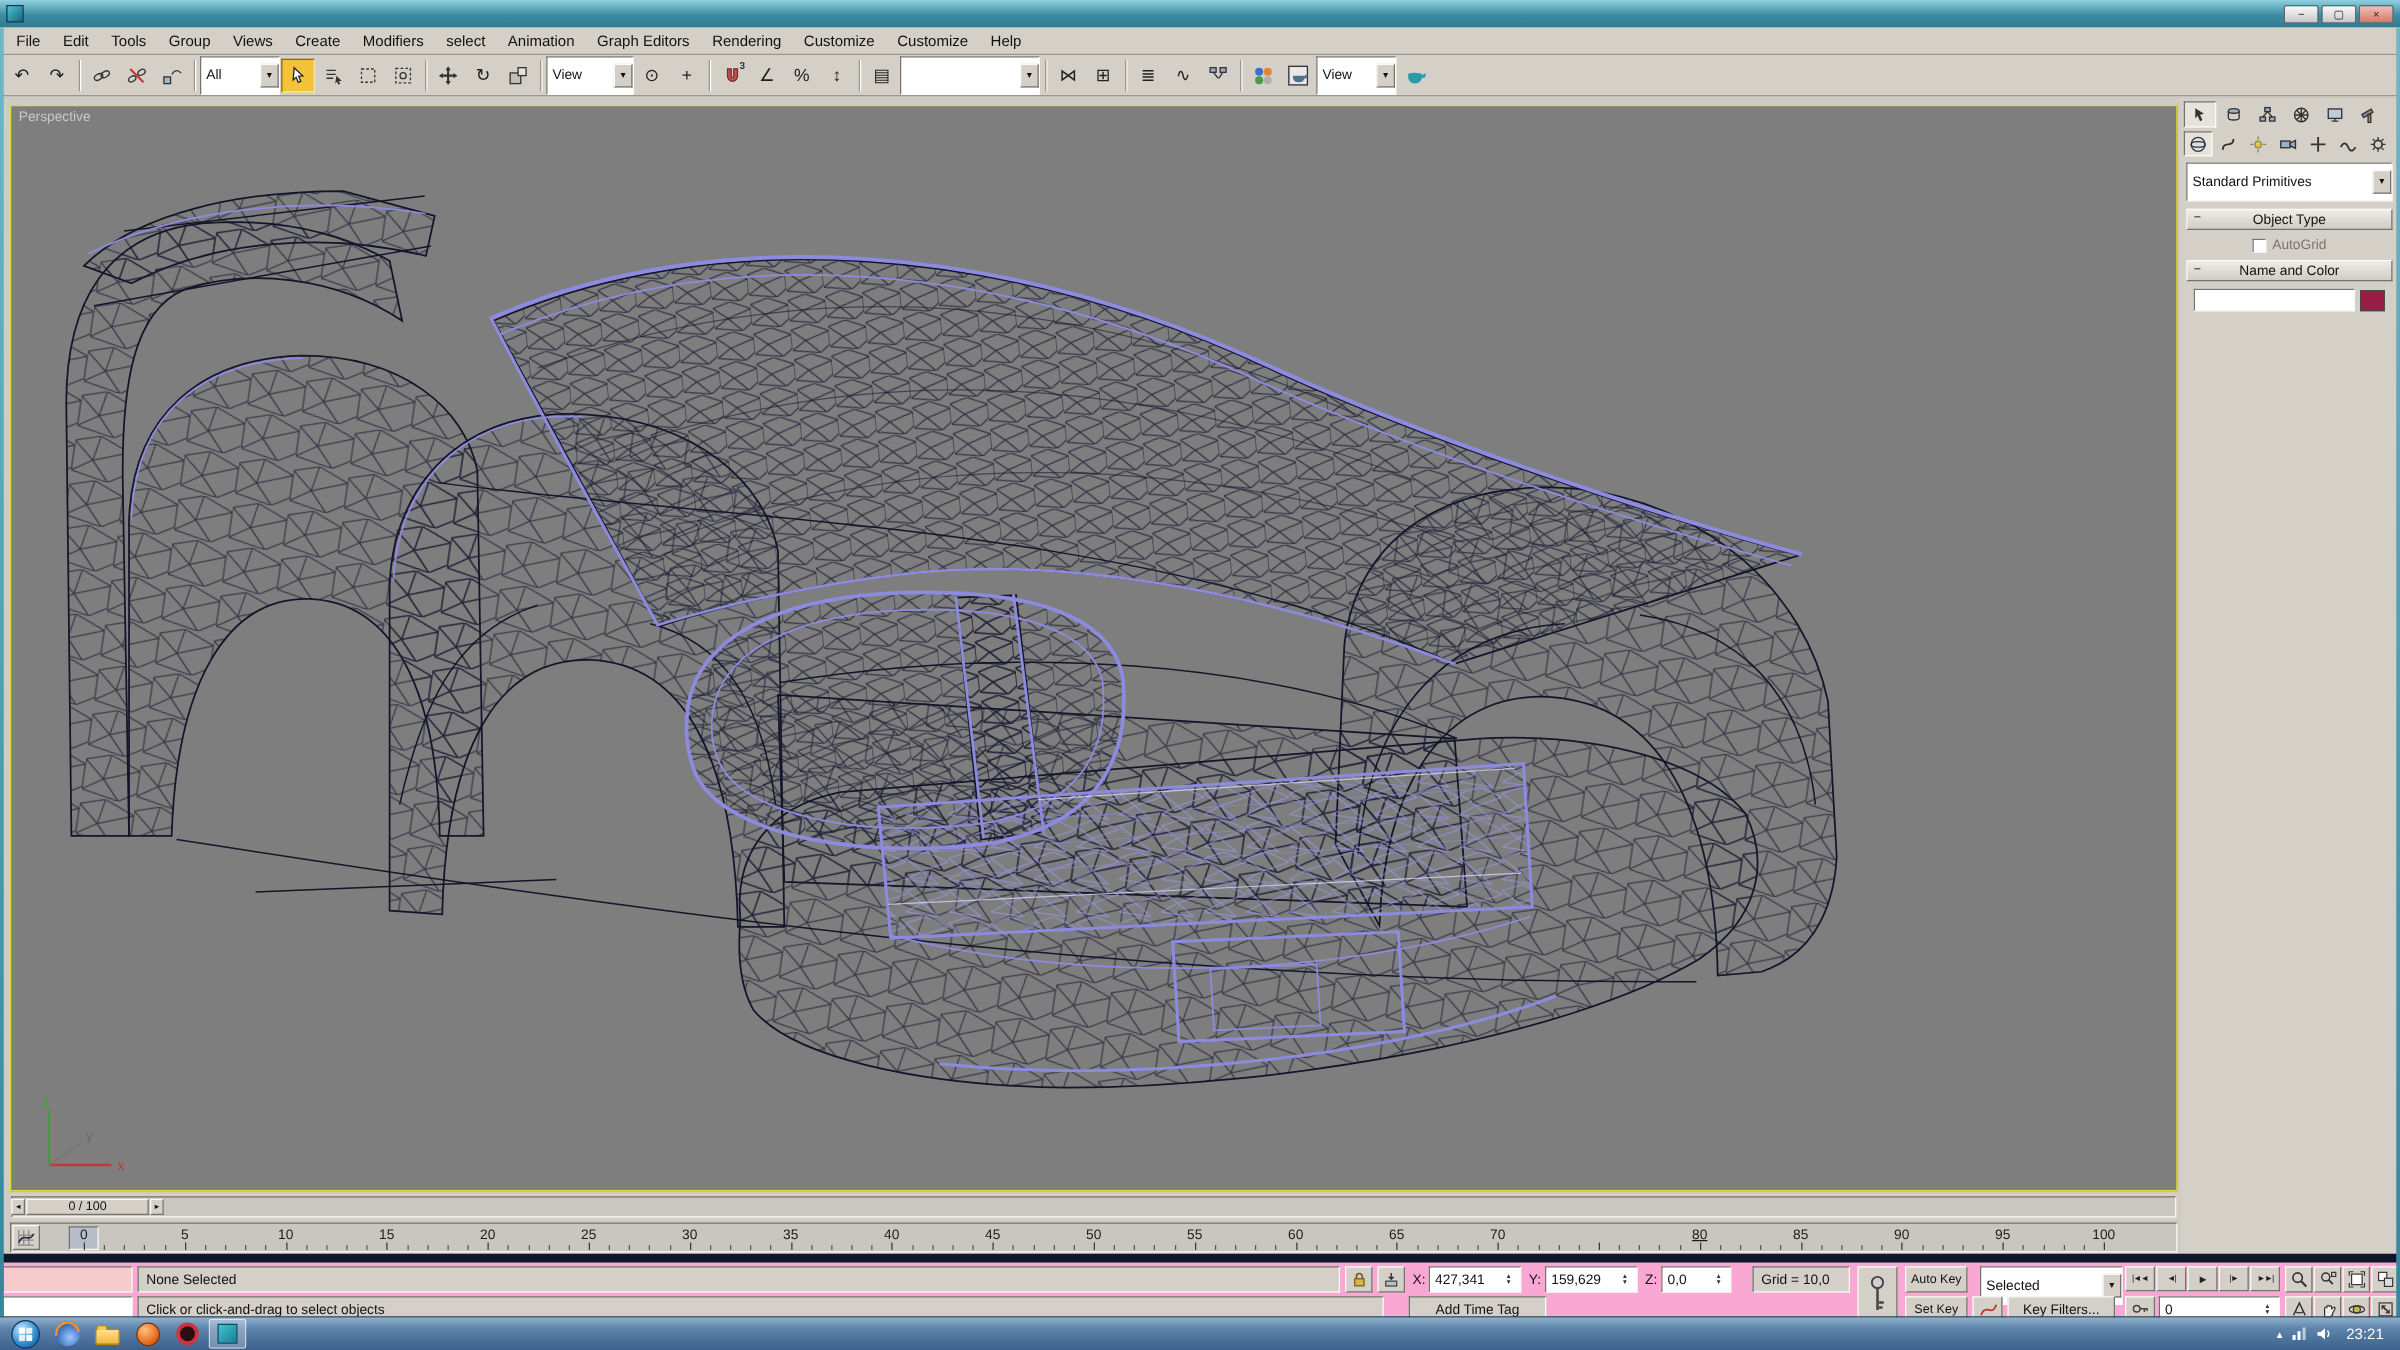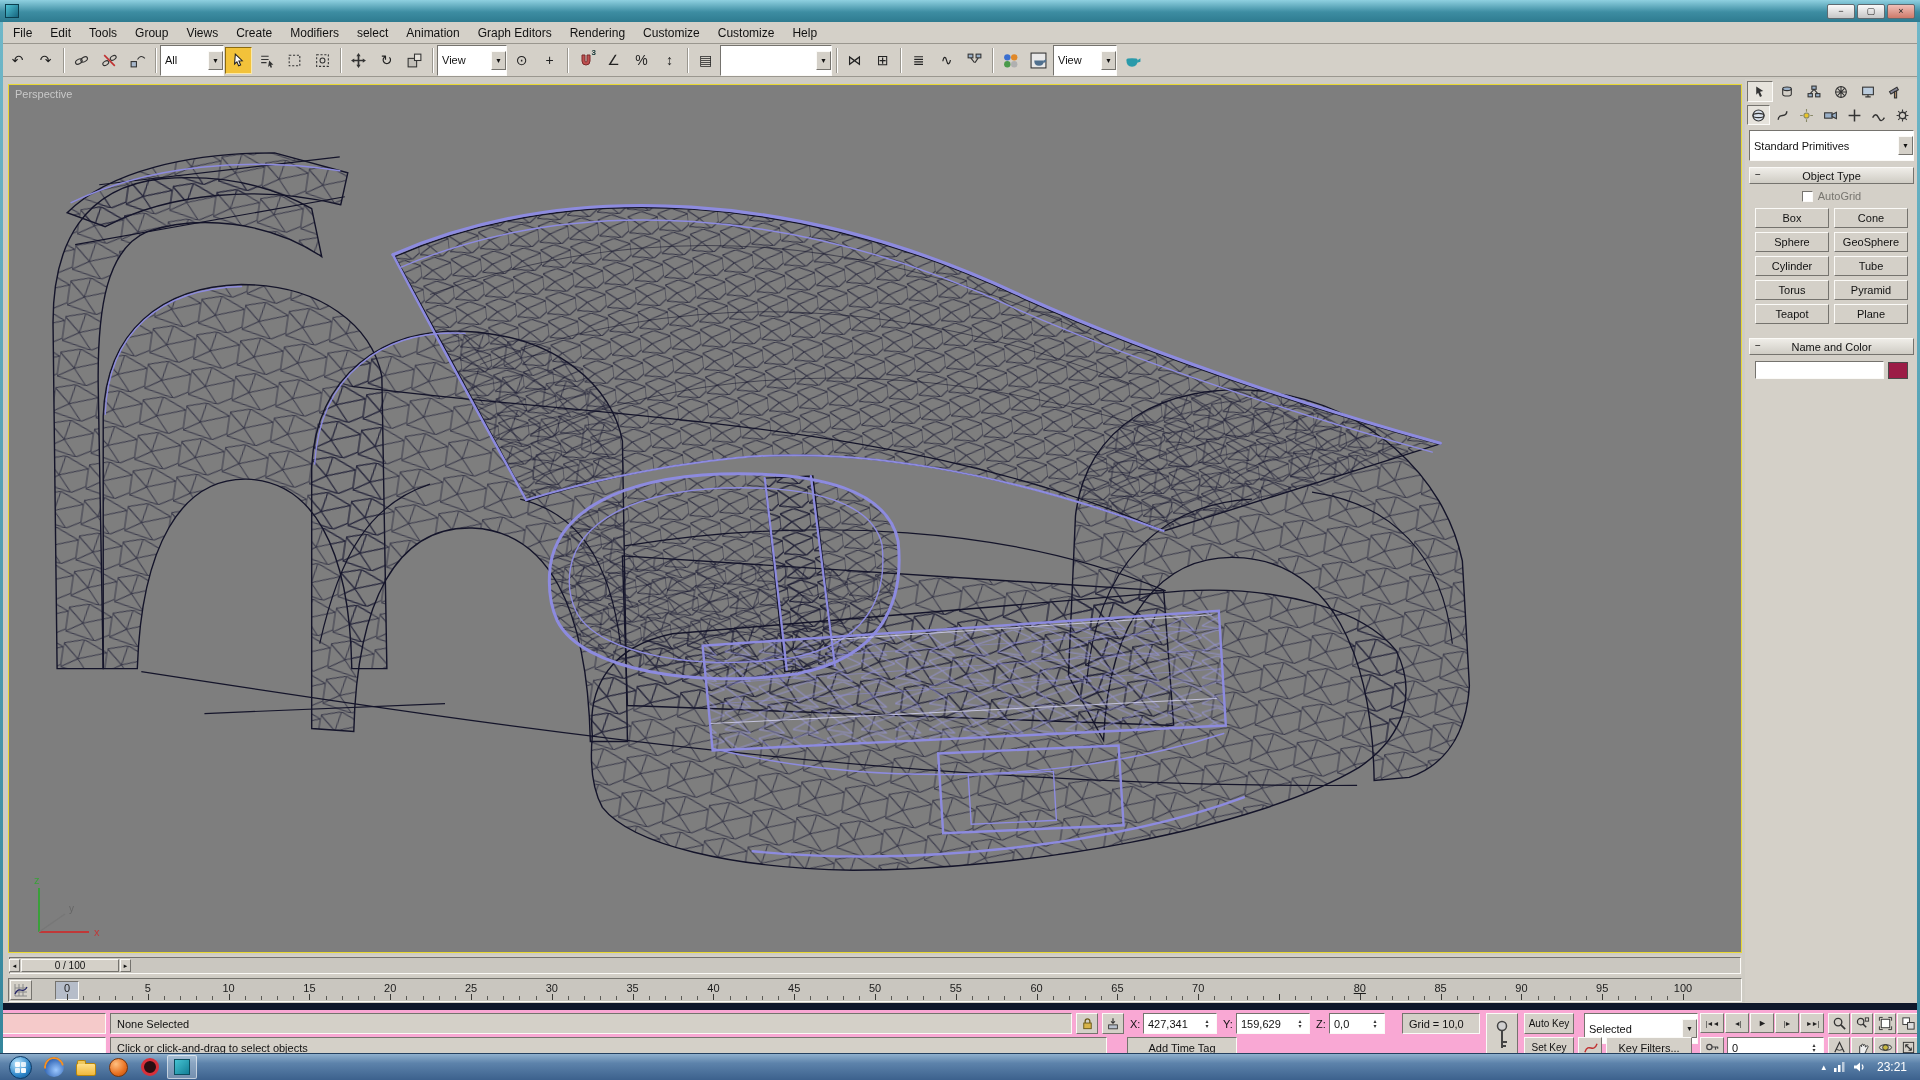--- a/index.html
+++ b/index.html
@@ -419,32 +419,20 @@
       <span class="dd-a">▼</span>
     </div>
     <div class="rollout">
       <div class="ro-head">
         <span class="ro-min">−</span>
         <span>Object Type</span>
       </div>
       <div class="autogrid">
         <span class="cbx"></span>
         <span>AutoGrid</span>
-      </div>
-      <div class="obj-grid">
-        <span class="obj-btn r">Box</span>
-        <span class="obj-btn r">Cone</span>
-        <span class="obj-btn r">Sphere</span>
-        <span class="obj-btn r">GeoSphere</span>
-        <span class="obj-btn r">Cylinder</span>
-        <span class="obj-btn r">Tube</span>
-        <span class="obj-btn r">Torus</span>
-        <span class="obj-btn r">Pyramid</span>
-        <span class="obj-btn r">Teapot</span>
-        <span class="obj-btn r">Plane</span>
       </div>
     </div>
     <div class="rollout">
       <div class="ro-head">
         <span class="ro-min">−</span>
         <span>Name and Color</span>
       </div>
       <div class="namecolor">
         <span class="name-field sw"></span>
         <span class="swatch" style="background: rgb(155, 28, 70);"></span>

